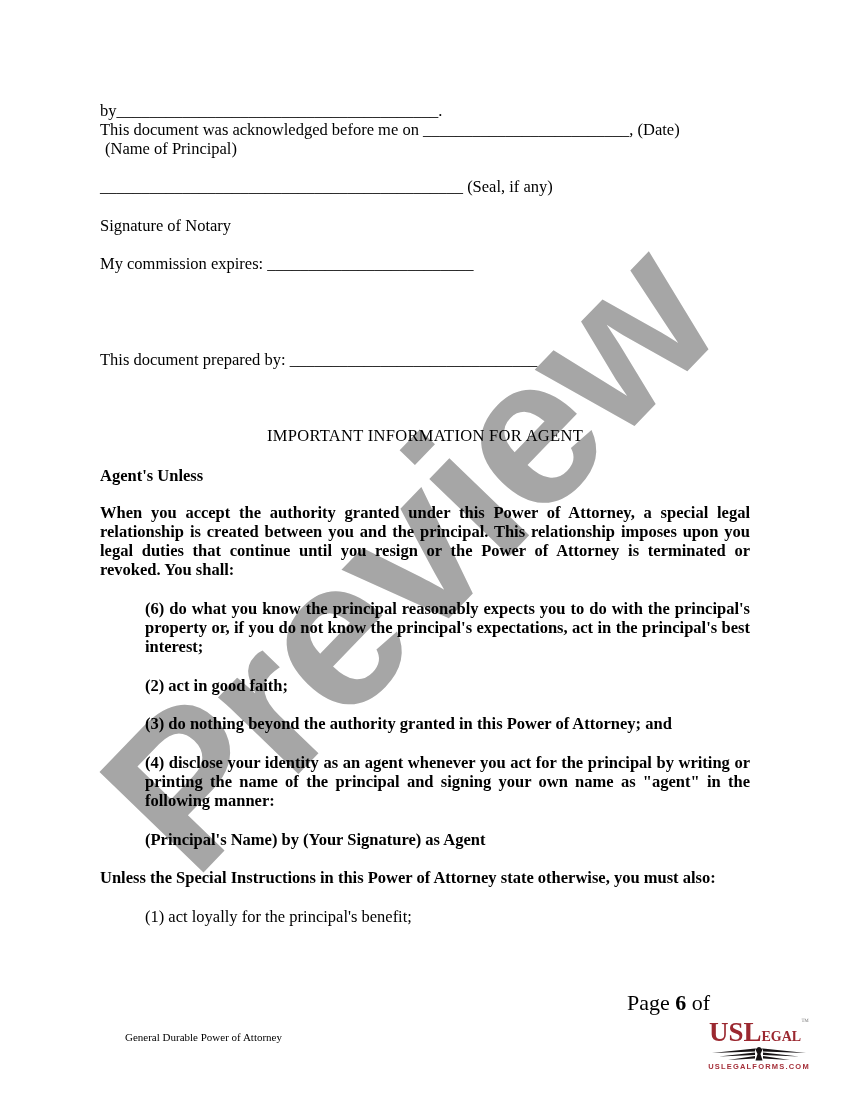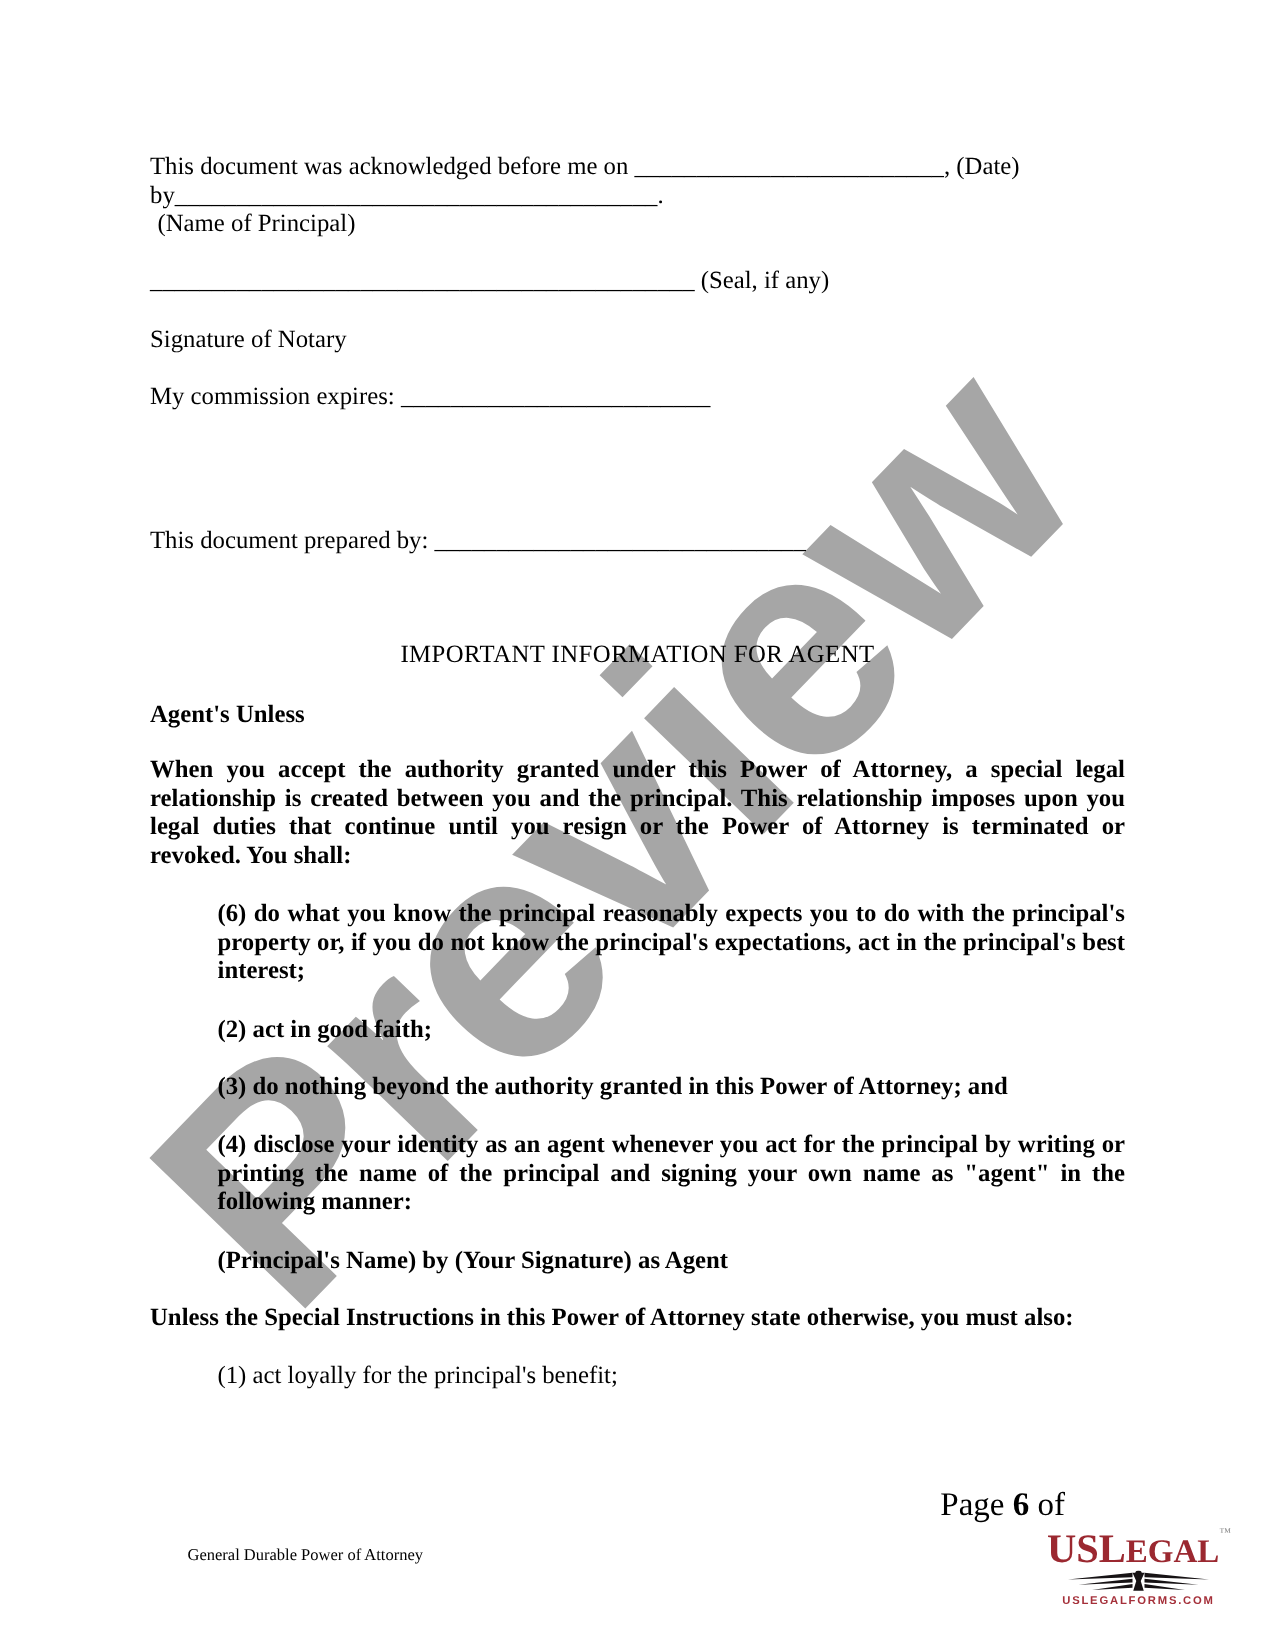--- a/index.html
+++ b/index.html
@@ -87,21 +87,21 @@
     z-index:2;
     line-height:1;
   }
   .logo-wordmark{
     color:#9b2830;
     font-weight:700;
     white-space:nowrap;
     font-family:"Liberation Serif", serif;
   }
   .logo-wordmark .big{font-size:27px;}
-  .logo-wordmark .small{font-size:22px;}
+  .logo-wordmark .small{font-size:14px;}
   .logo-tm{
     color:#8a8a8a;
     font-size:8px;
     vertical-align:top;
     position:relative;top:-1px;
     font-weight:400;
   }
   .logo-eagle{display:block;margin:1px auto 0 auto;}
   .logo-site{
     margin-top:2px;
@@ -116,22 +116,22 @@
 </head>
 <body>
 
 <div class="page">
 
   <div class="watermark">Preview</div>
 
   <div class="content">
 
     <div class="notary">
+      <p>by_______________________________________.</p>
       <p>This document was acknowledged before me on _________________________, (Date)</p>
-      <p>by_______________________________________.</p>
       <p class="name-line">(Name of Principal)</p>
       <p class="seal-line">____________________________________________ (Seal, if any)</p>
       <p class="sig-line">Signature of Notary</p>
       <p class="commission-line">My commission expires: _________________________</p>
     </div>
 
     <p class="prepared-line">This document prepared by: ______________________________</p>
 
     <p class="heading">IMPORTANT INFORMATION FOR AGENT</p>
 

